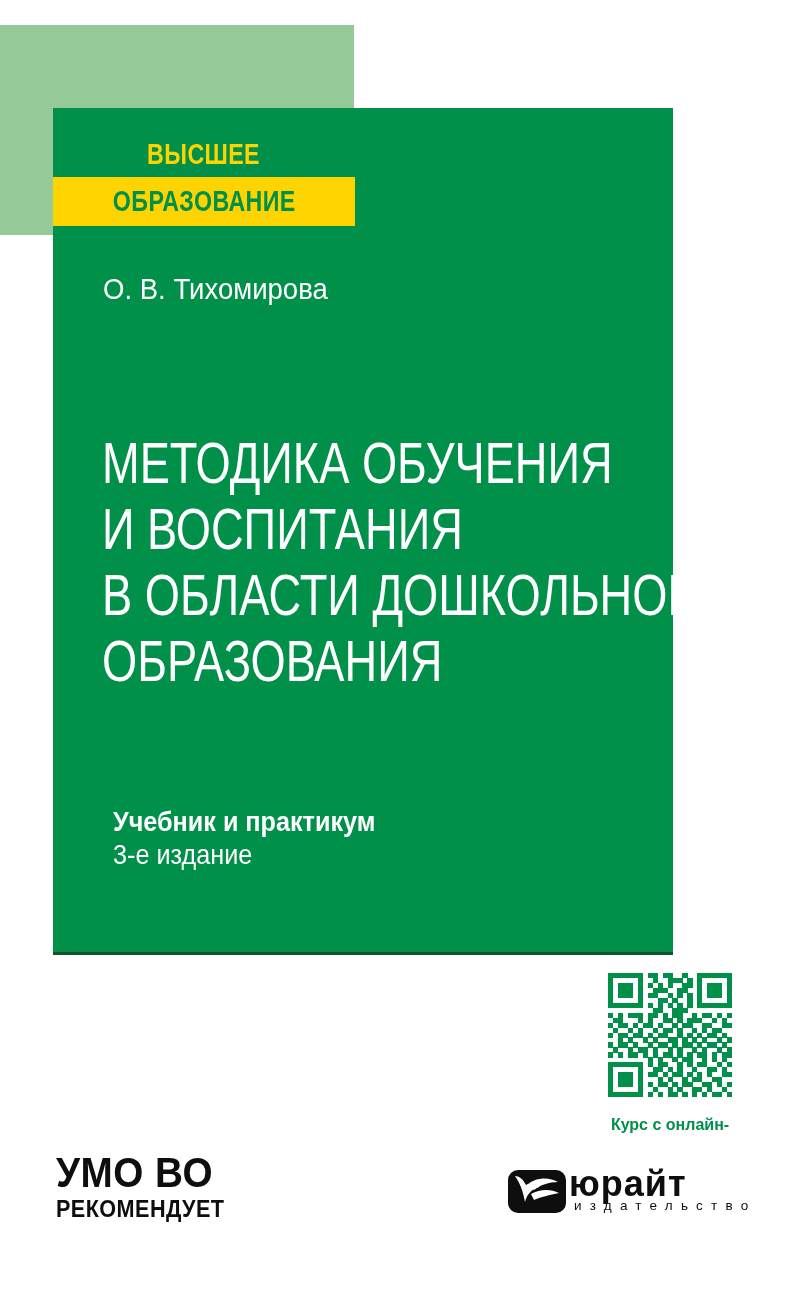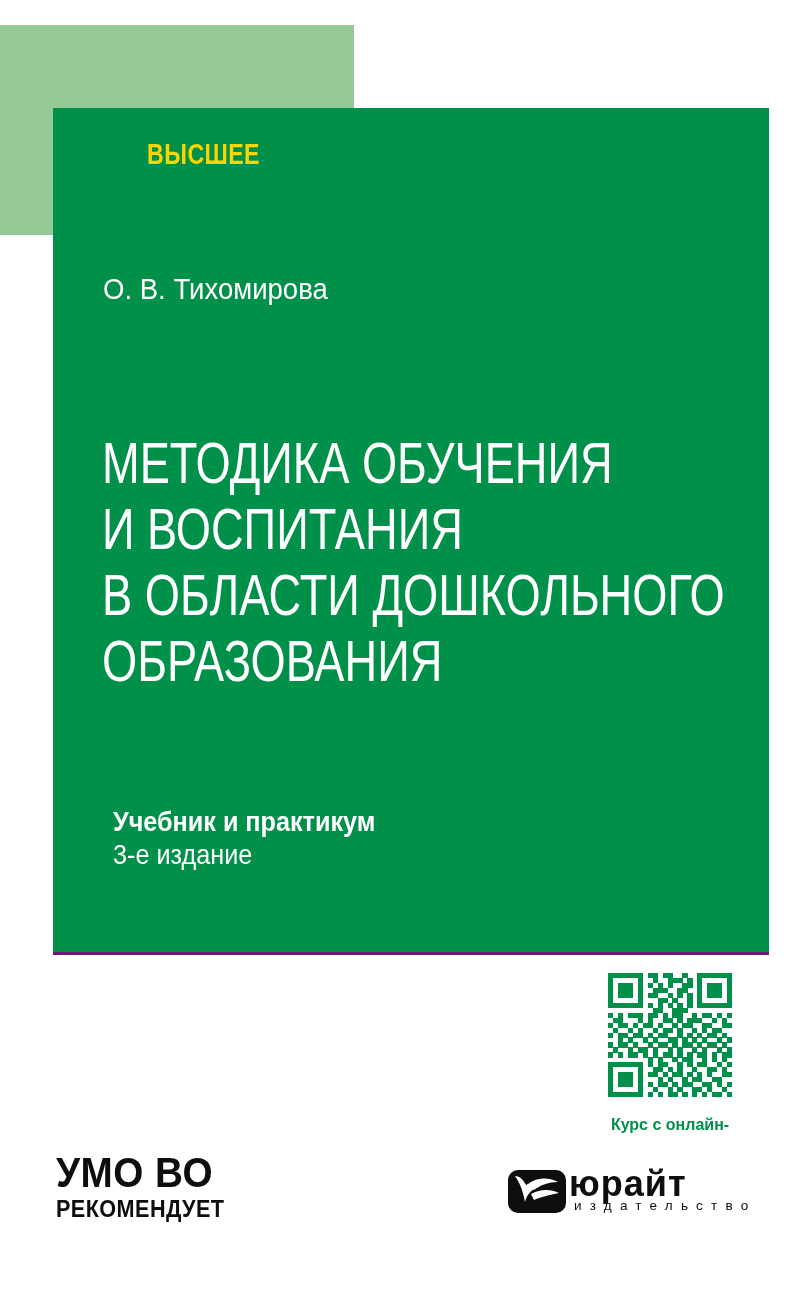--- a/index.html
+++ b/index.html
@@ -8,22 +8,22 @@
     position:relative; width:800px; height:1295px; background:#ffffff;
     font-family:"Liberation Sans", sans-serif; overflow:hidden; margin:0 auto;
   }
   
   .light-square {
     position:absolute; left:0; top:25px; width:354px; height:210px;
     background:#95c998;
   }
   
   .green-panel {
-    position:absolute; left:53px; top:108px; width:716px; height:847px;
-    background:#009049; border-bottom:3px solid #701a75;
+    position:absolute; left:53px; top:108px; width:620px; height:847px;
+    background:#009049; border-bottom:3px solid #14532d;
   }
   
   .badge-top {
     position:absolute; left:0; top:22px; width:302px; height:48px;
     display:flex; align-items:center; justify-content:center;
     color:#fdd400; font-size:29px; font-weight:700; letter-spacing:0.5px;
   }
   .badge-band {
     position:absolute; left:0; top:69px; width:302px; height:49px;
     background:#fdd400; display:flex; align-items:center; justify-content:center;
@@ -88,20 +88,23 @@
 <div class="page">
 
   <div class="light-square"></div>
 
   <div class="green-panel">
 
     <div class="badge-top">
       <span class="cond80">ВЫСШЕЕ</span>
     </div>
 
+    <div class="badge-band">
+      <span class="cond80">ОБРАЗОВАНИЕ</span>
+    </div>
 
     <div class="author">О. В. Тихомирова</div>
 
     <div class="title">
       <div>МЕТОДИКА ОБУЧЕНИЯ</div>
       <div>И ВОСПИТАНИЯ</div>
       <div>В ОБЛАСТИ ДОШКОЛЬНОГО</div>
       <div>ОБРАЗОВАНИЯ</div>
     </div>
 

